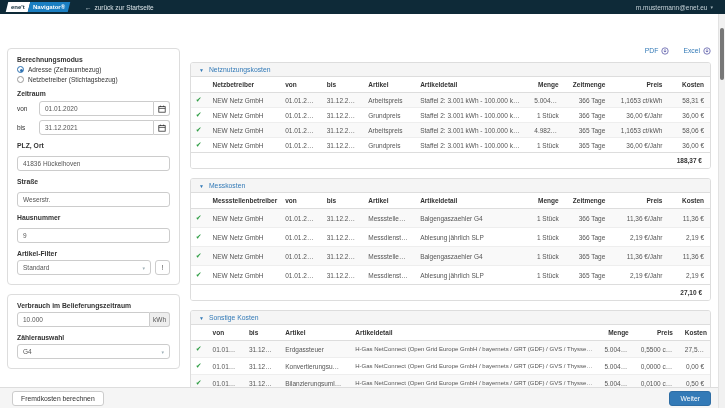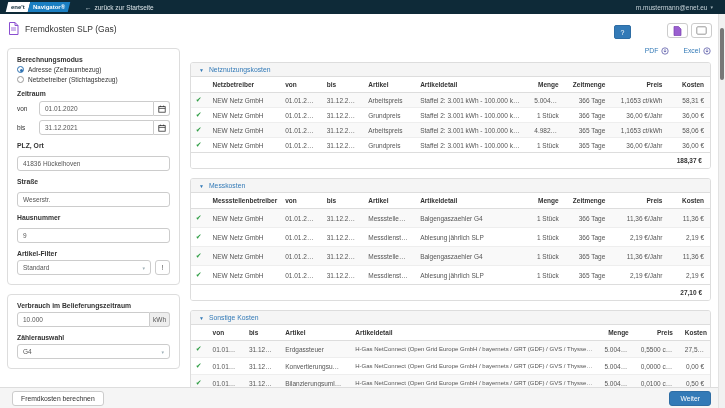--- a/index.html
+++ b/index.html
@@ -144,44 +144,20 @@
     <div class="back-link">
       <span>←</span>
       <span>zurück zur Startseite</span>
     </div>
     <div class="user-menu">
       <span>m.mustermann@enet.eu</span>
       <span class="caret">▾</span>
     </div>
   </div>
 
-  <div class="titlebar">
-    <div class="page-title-wrap">
-      <svg width="11" height="13" viewBox="0 0 11 13">
-        <path d="M1.5 0.5 h5.5 l3 3 v9 h-8.5 z" fill="none" stroke="#8a4fd0" stroke-width="1"></path>
-        <path d="M7 0.5 v3 h3" fill="none" stroke="#8a4fd0" stroke-width="1"></path>
-        <line x1="3" y1="6" x2="8" y2="6" stroke="#8a4fd0" stroke-width="0.8"></line>
-        <line x1="3" y1="8" x2="8" y2="8" stroke="#8a4fd0" stroke-width="0.8"></line>
-      </svg>
-      <span class="page-title">Fremdkosten SLP (Gas)</span>
-    </div>
-    <div class="help-button">?</div>
-    <div class="corner-buttons">
-      <div class="corner-btn">
-        <svg width="9" height="10" viewBox="0 0 9 10">
-          <path d="M1 0.5 h4.5 l2.5 2.5 v6.5 h-7 z" fill="#9a5fd0" stroke="#7a3fb0" stroke-width="0.7"></path>
-        </svg>
-      </div>
-      <div class="corner-btn">
-        <svg width="11" height="9" viewBox="0 0 11 9">
-          <rect x="0.8" y="0.8" width="9.4" height="7.4" rx="1" fill="none" stroke="#999" stroke-width="1"></rect>
-        </svg>
-      </div>
-    </div>
-  </div>
 
   <div class="sidebar">
     <div class="panel">
       <div class="f-label">Berechnungsmodus</div>
       <div class="radio-row">
         <span class="radio sel"></span>
         <span class="radio-label">Adresse (Zeitraumbezug)</span>
       </div>
       <div class="radio-row">
         <span class="radio"></span>

